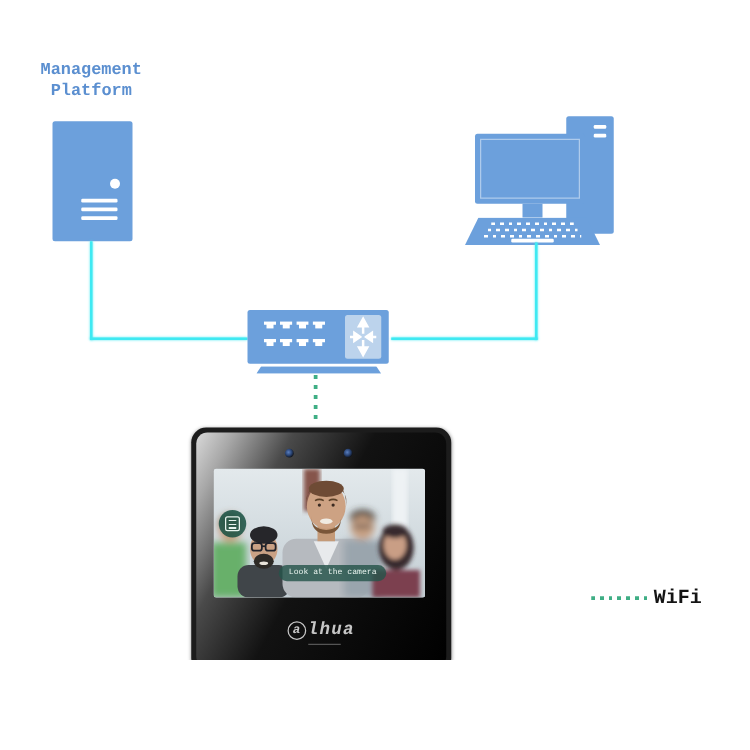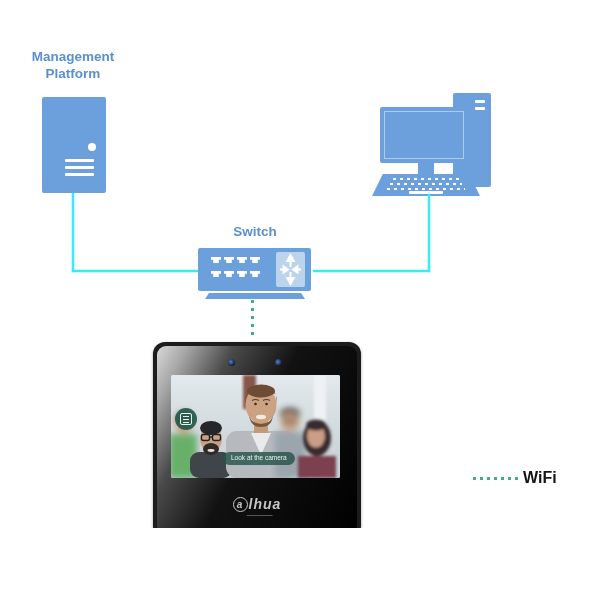--- a/index.html
+++ b/index.html
@@ -7,21 +7,21 @@
     --icon-blue-light:#BCD3EC;
     --label-blue:#5B8FD0;
     --line-cyan:#3EE9F2;
     --dot-green:#3FAE85;
     --device-black:#101010;
     --prompt-teal:#2F6B5E;
   }
   html,body{margin:0;padding:0;background:#fff;}
   #stage{
     position:relative;width:600px;height:528px;background:#fff;
-    font-family:Liberation Sans, sans-serif;overflow:hidden;
+    font-family:Liberation Mono, monospace;overflow:hidden;
   }
   .abs{position:absolute;}
   .node-label{
     color:var(--label-blue);font-size:13.5px;font-weight:bold;
     text-align:center;line-height:1.25;
   }
   
   .server-body{background:var(--icon-blue);border-radius:2px;}
   .server-dot{background:#fff;border-radius:50%;}
   .server-line{background:#fff;border-radius:1px;}
@@ -71,21 +71,20 @@
         align-items:center;justify-content:center;font-size:10px;font-style:italic;}
   .logo-subline{background:#555;height:1px;width:26px;}
   .wifi-label{color:#141414;font-weight:bold;font-size:16px;}
 </style>
 </head>
 <body>
 
 <div id="stage">
 
   <div class="abs node-label" style="left:8px;top:49px;width:130px">Management Platform</div>
-  <div class="abs node-label" style="left:205px;top:224px;width:100px">Switch</div>
 
   <div class="abs server-body" style="left:42px;top:97px;width:64px;height:96px">
     <div class="abs server-dot" style="left:46px;top:46px;width:8px;height:8px"></div>
     <div class="abs server-line" style="left:23px;top:62px;width:29px;height:3px"></div>
     <div class="abs server-line" style="left:23px;top:69px;width:29px;height:3px"></div>
     <div class="abs server-line" style="left:23px;top:76px;width:29px;height:3px"></div>
   </div>
 
   <div class="abs" style="left:370px;top:90px;width:125px;height:110px">
     <div class="abs tower" style="left:83px;top:3px;width:38px;height:94px">

